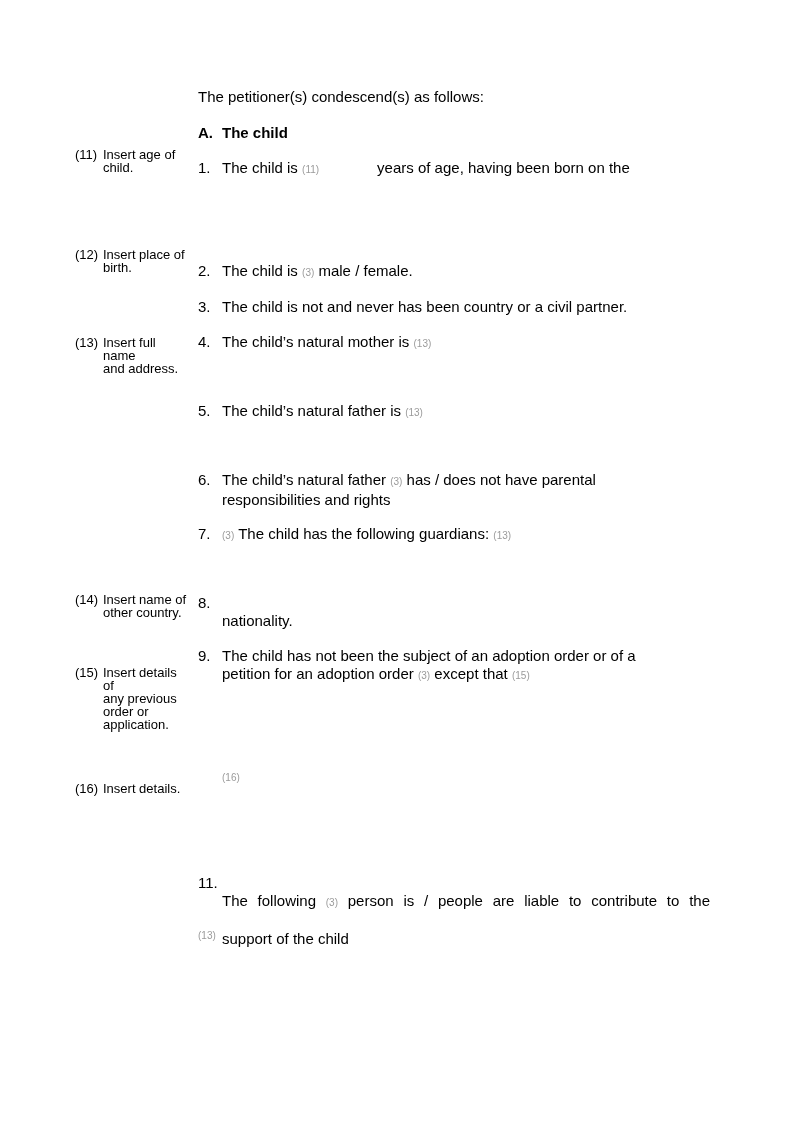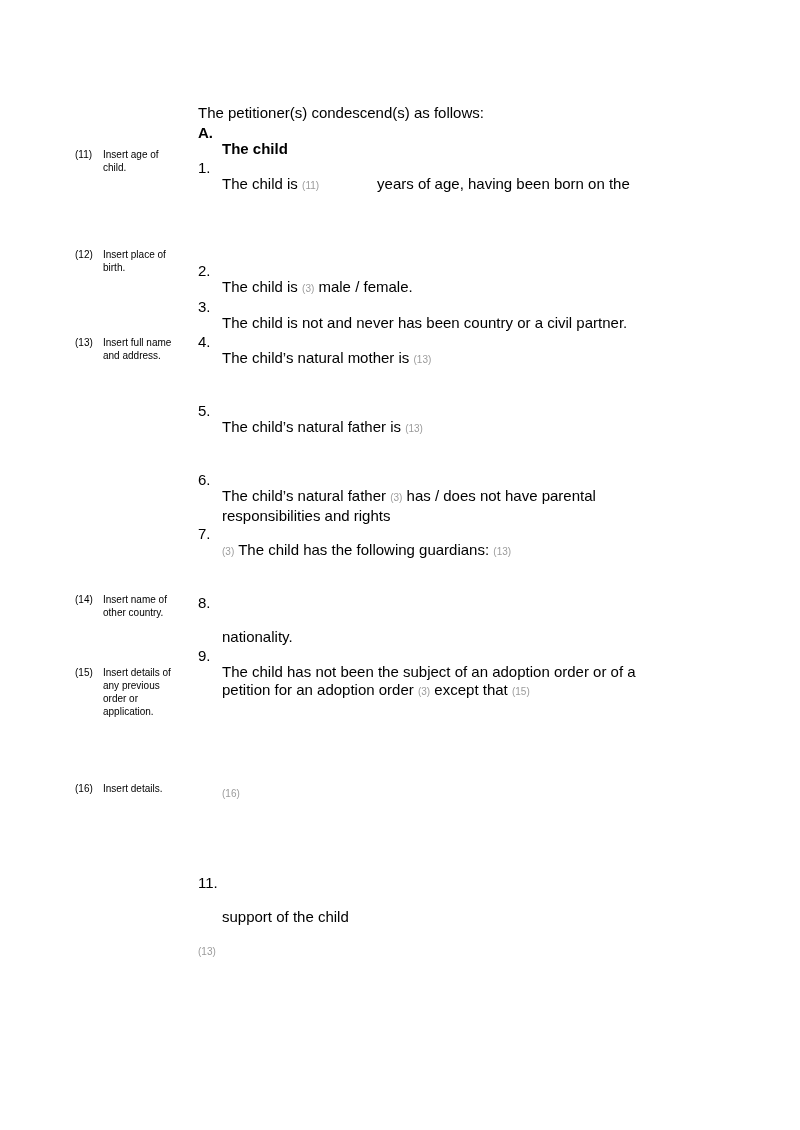--- a/index.html
+++ b/index.html
@@ -10,21 +10,21 @@
     background: #ffffff;
     font-family: "Liberation Sans", sans-serif;
     color: #000000;
     overflow: hidden;
   }
   
   .margin-note {
     position: absolute;
     left: 75px;
     width: 125px;
-    font-size: 10px;
+    font-size: 13px;
     line-height: 13px;
     color: #000000;
   }
   .margin-note .mref {
     display: inline-block;
     width: 28px;
     vertical-align: top;
   }
   .margin-note .mtext {
     display: inline-block;
@@ -42,21 +42,20 @@
   }
   .row .num {
     position: absolute;
     left: 0;
     top: 0;
     width: 24px;
   }
   .row .content {
     margin-left: 24px;
     white-space: pre-line;
-    margin-top: 16px;
   }
   .row.noindent .content { margin-left: 0; }
   .bold { font-weight: bold; }
   .ref {
     font-size: 10px;
     color: #9b9b9b;
     white-space: nowrap;
   }
   .spacer1 { display: inline-block; width: 58px; }
   .spacer2 { display: inline-block; width: 155px; }
@@ -158,20 +157,21 @@
   </div>
 
 
   <div class="row" style="top:771px">
     <div class="content refline">(16)</div>
   </div>
 
   <div class="row" style="top:874px">
     <span class="num">11.</span>
     <div class="content">
+      <div class="jline"><span>The following </span><span class="ref">(3)</span><span> person is / people are liable to contribute to the</span></div>
       <div>support of the child</div>
     </div>
   </div>
 
   <div class="row noindent" style="top:929px">
     <div class="content refline">(13)</div>
   </div>
 
 </div>
 

